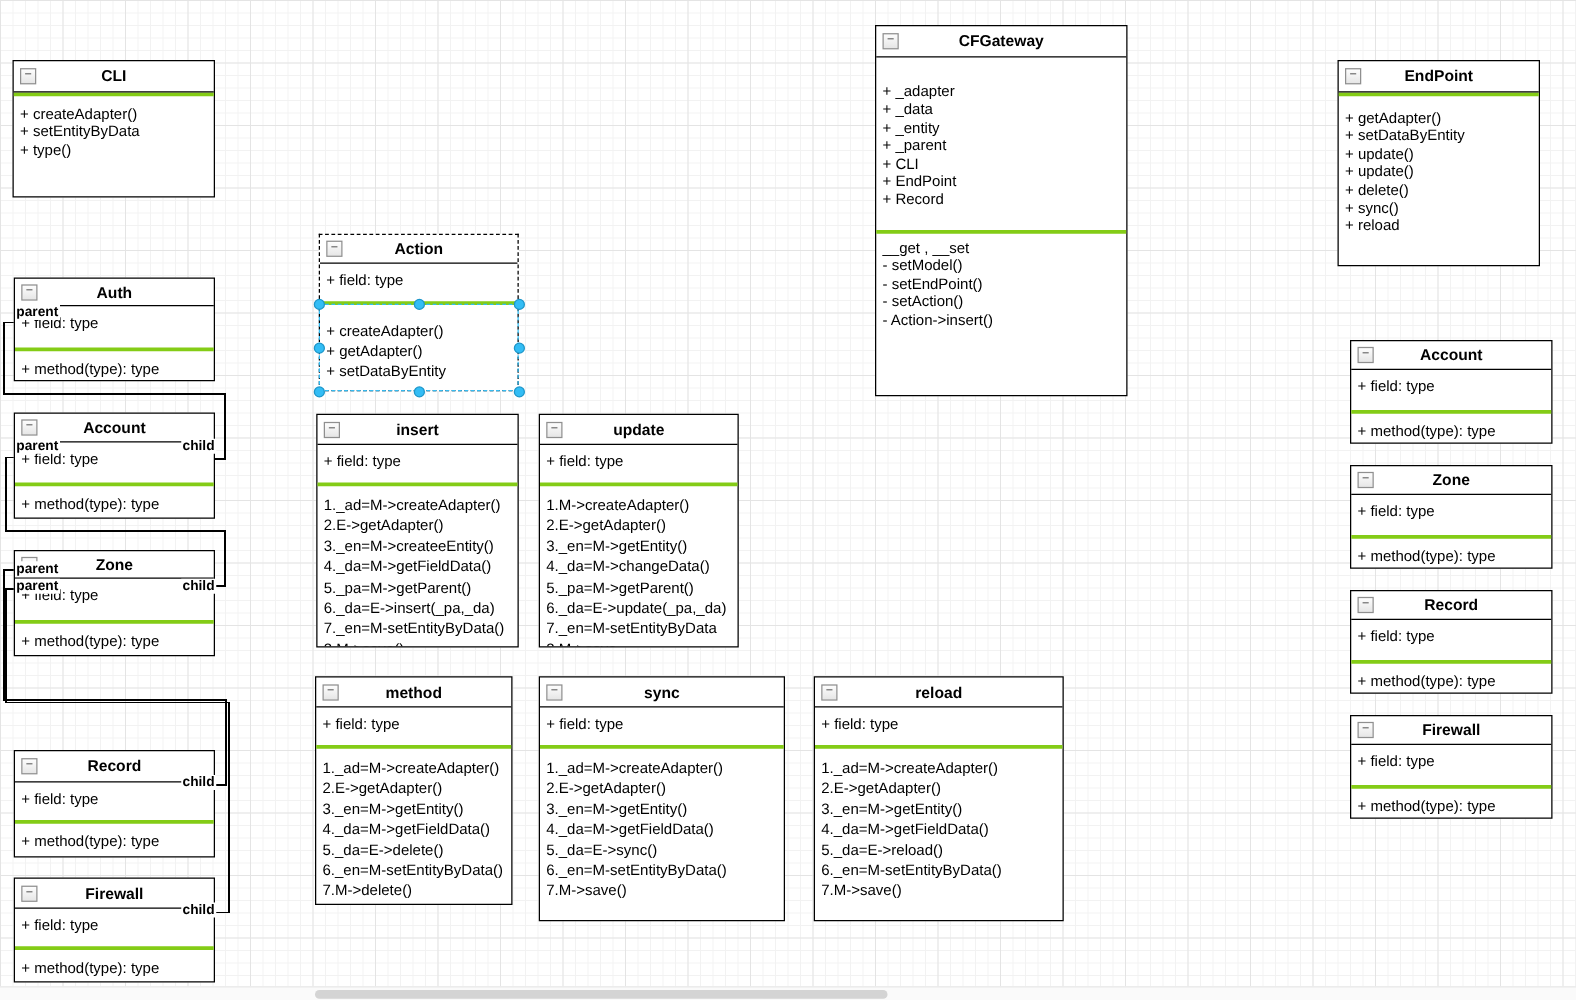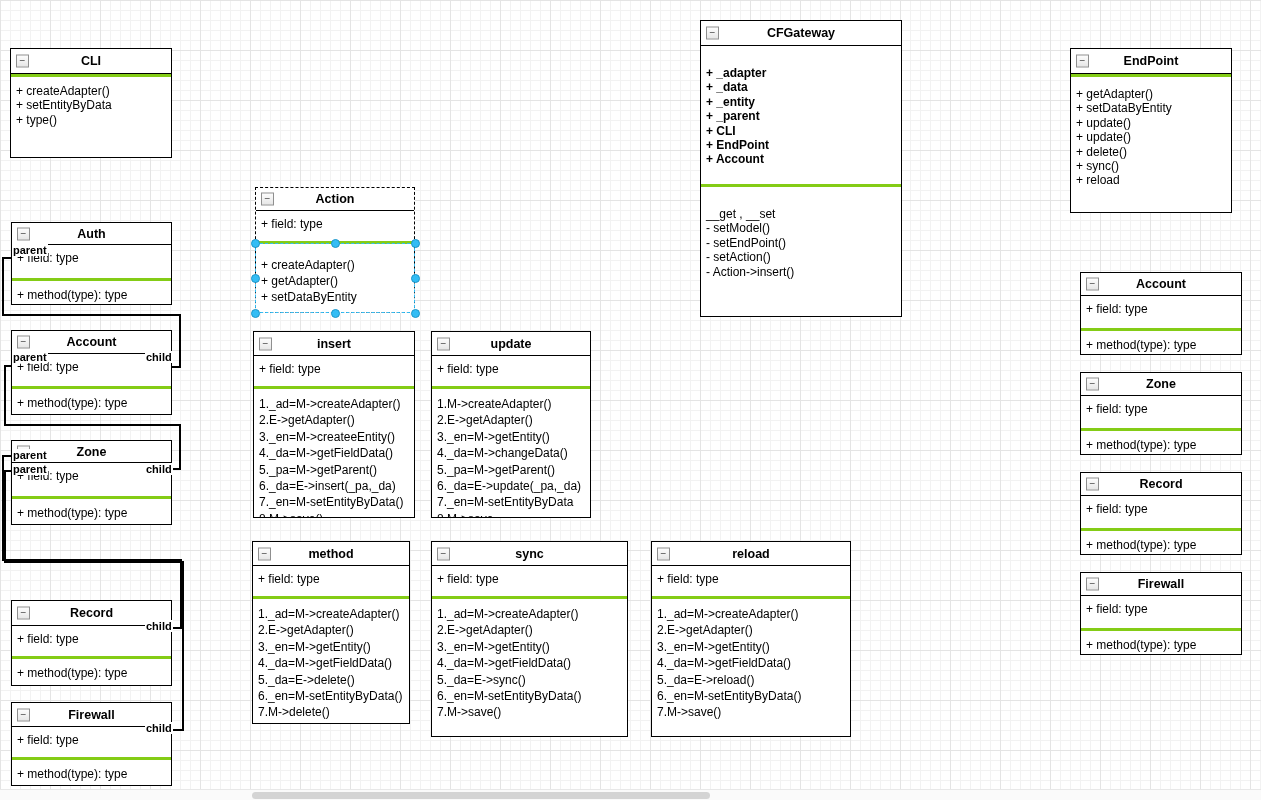--- a/index.html
+++ b/index.html
@@ -34,21 +34,21 @@
     position:absolute;left:5px;top:50%;transform:translateY(-50%);
     width:13px;height:13px;box-sizing:border-box;
     border:1px solid #8f8f8f;background:linear-gradient(#fdfdfd,#e6e6e6);
     font-size:10px;line-height:10px;text-align:center;color:#444;font-weight:normal;
   }
   .fields{flex:none;box-sizing:border-box;padding-top:6px;overflow:hidden;}
   .methods{flex:1;box-sizing:border-box;border-top:3px solid #84cc16;padding-top:7px;overflow:hidden;}
   .line{padding-left:5px;white-space:pre;line-height:14.4px;}
   .proc .methods .line{line-height:16.4px;}
   .gateway .fields{padding-top:20px;}
-  .gateway .methods{padding-top:20px;}
+  .gateway .methods{padding-top:4px;}
   .endpoint .methods{padding-top:10px;}
   .action .methods{padding-top:13px;}
   .action .methods .line{line-height:16px;}
 
   .edge-label{
     position:absolute;background:#fff;font-size:11px;font-weight:bold;
     line-height:12px;padding:0 1px;color:#000;z-index:3;
   }
   .sel-rect{position:absolute;box-sizing:border-box;border:1px dashed var(--handle-color,#33bdf5);}
   .handle{
@@ -247,28 +247,28 @@
           <div class="line">5._da=E-&gt;reload()</div>
           <div class="line">6._en=M-setEntityByData()</div>
           <div class="line">7.M-&gt;save()</div>
         </div>
       </div>
       <div class="uml-box gateway" style="left: 700px; top: 20px; width: 202px; height: 297px;">
         <div class="uml-title" style="height: 25px;">
           <span class="collapse">−</span>
           <span>CFGateway</span>
         </div>
-        <div class="fields" style="height: 138px; font-weight: bold;">
+        <div class="fields" style="height: 138px;">
           <div class="line">+ _adapter</div>
           <div class="line">+ _data</div>
           <div class="line">+ _entity</div>
           <div class="line">+ _parent</div>
           <div class="line">+ CLI</div>
           <div class="line">+ EndPoint</div>
-          <div class="line">+ Account</div>
+          <div class="line">+ Record</div>
         </div>
         <div class="methods">
           <div class="line">__get , __set</div>
           <div class="line">- setModel()</div>
           <div class="line">- setEndPoint()</div>
           <div class="line">- setAction()</div>
           <div class="line">- Action-&gt;insert()</div>
         </div>
       </div>
       <div class="uml-box endpoint" style="left: 1070px; top: 48px; width: 162px; height: 165px;">

